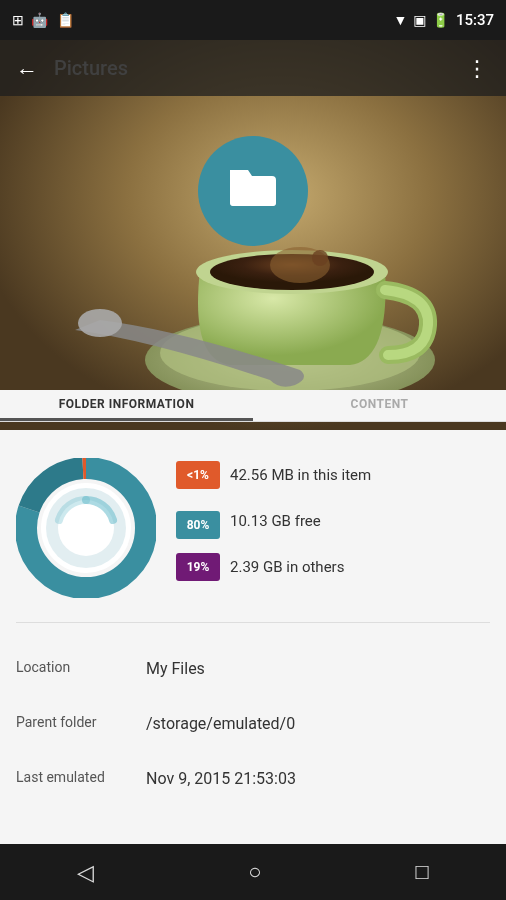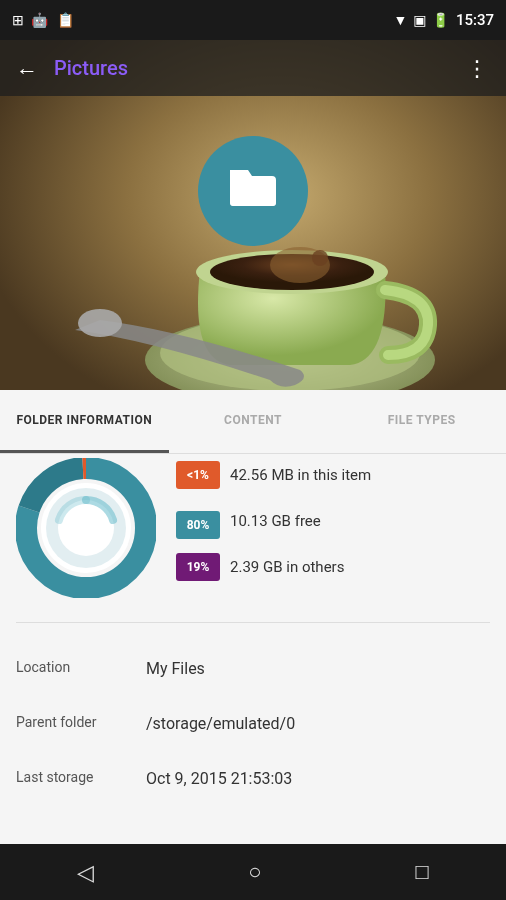--- a/index.html
+++ b/index.html
@@ -60,21 +60,21 @@
       top: 40px;
       z-index: 10;
     }
     .toolbar-back {
       color: white;
       font-size: 22px;
       margin-right: 16px;
       cursor: pointer;
     }
     .toolbar-title {
-      color: #8b5cf6;
+      color: #404040;
       font-size: 20px;
       font-weight: 500;
       flex: 1;
     }
     .toolbar-menu {
       color: white;
       font-size: 22px;
       cursor: pointer;
       letter-spacing: 2px;
     }
@@ -110,21 +110,21 @@
       z-index: 5;
     }
     .folder-symbol {
       color: white;
       font-size: 44px;
     }
 
     
     .tabs {
       width: 506px;
-      height: 64px;
+      height: 32px;
       background: #f5f5f5;
       display: flex;
       align-items: stretch;
       border-bottom: 1px solid #ddd;
       position: absolute;
       top: 390px;
       z-index: 10;
     }
     .tab {
       flex: 1;
@@ -340,23 +340,20 @@
   <span class="toolbar-menu">⋮</span>
 </div>
 
 <div class="tabs">
   <div class="tab active">
     <span>FOLDER INFORMATION</span>
   </div>
   <div class="tab">
     <span>CONTENT</span>
   </div>
-  <div class="tab">
-    <span>FILE TYPES</span>
-  </div>
 </div>
 
 <div class="content">
 
   <div class="stats-row">
 
     <div class="donut-container">
       <svg width="140" height="140" viewBox="0 0 140 140" xmlns="http://www.w3.org/2000/svg">
         <defs>
           <radialGradient id="donutGrad" cx="50%" cy="50%" r="50%">
@@ -413,22 +410,22 @@
       <span class="prop-label">Location</span>
       <span class="prop-value">My Files</span>
     </div>
 
     <div class="prop-row">
       <span class="prop-label">Parent folder</span>
       <span class="prop-value">/storage/emulated/0</span>
     </div>
 
     <div class="prop-row">
-      <span class="prop-label">Last storage</span>
-      <span class="prop-value">Oct 9, 2015 21:53:03</span>
+      <span class="prop-label">Last emulated</span>
+      <span class="prop-value">Nov 9, 2015 21:53:03</span>
     </div>
   </div>
 
 </div>
 
 <div class="bottom-nav">
   <span class="nav-icon">◁</span>
   <span class="nav-icon">○</span>
   <span class="nav-icon">□</span>
 </div>

